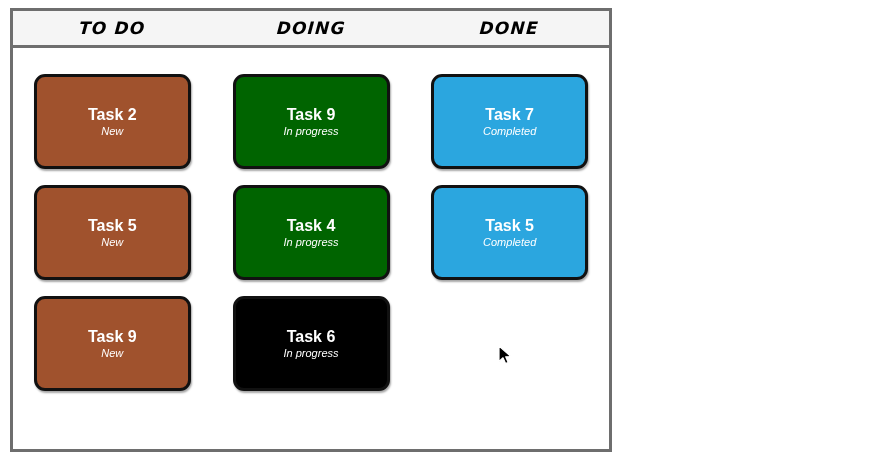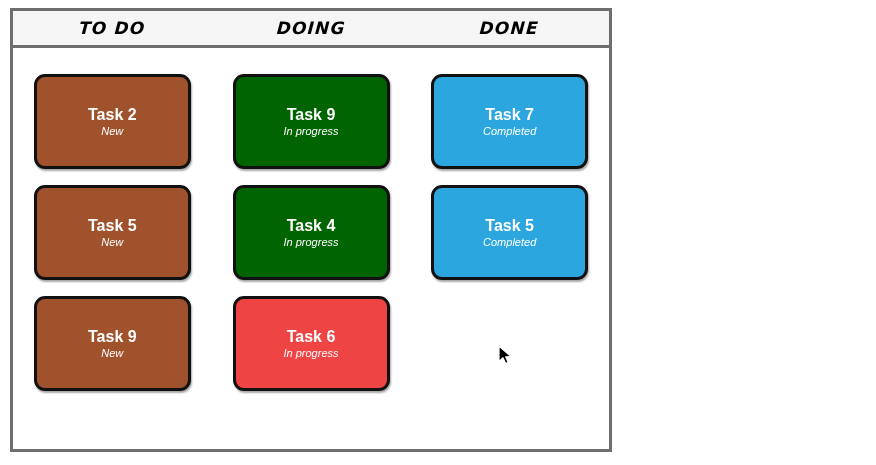--- a/index.html
+++ b/index.html
@@ -136,21 +136,21 @@
 
     <div class="column">
       <div class="card" style="background:#006400">
         <div class="card-title">Task 9</div>
         <div class="card-status">In progress</div>
       </div>
       <div class="card" style="background:#006400">
         <div class="card-title">Task 4</div>
         <div class="card-status">In progress</div>
       </div>
-      <div class="card" style="background:#ef4444">
+      <div class="card" style="background:#000000">
         <div class="card-title">Task 6</div>
         <div class="card-status">In progress</div>
       </div>
     </div>
 
     <div class="column">
       <div class="card" style="background:#2ba6df">
         <div class="card-title">Task 7</div>
         <div class="card-status">Completed</div>
       </div>

